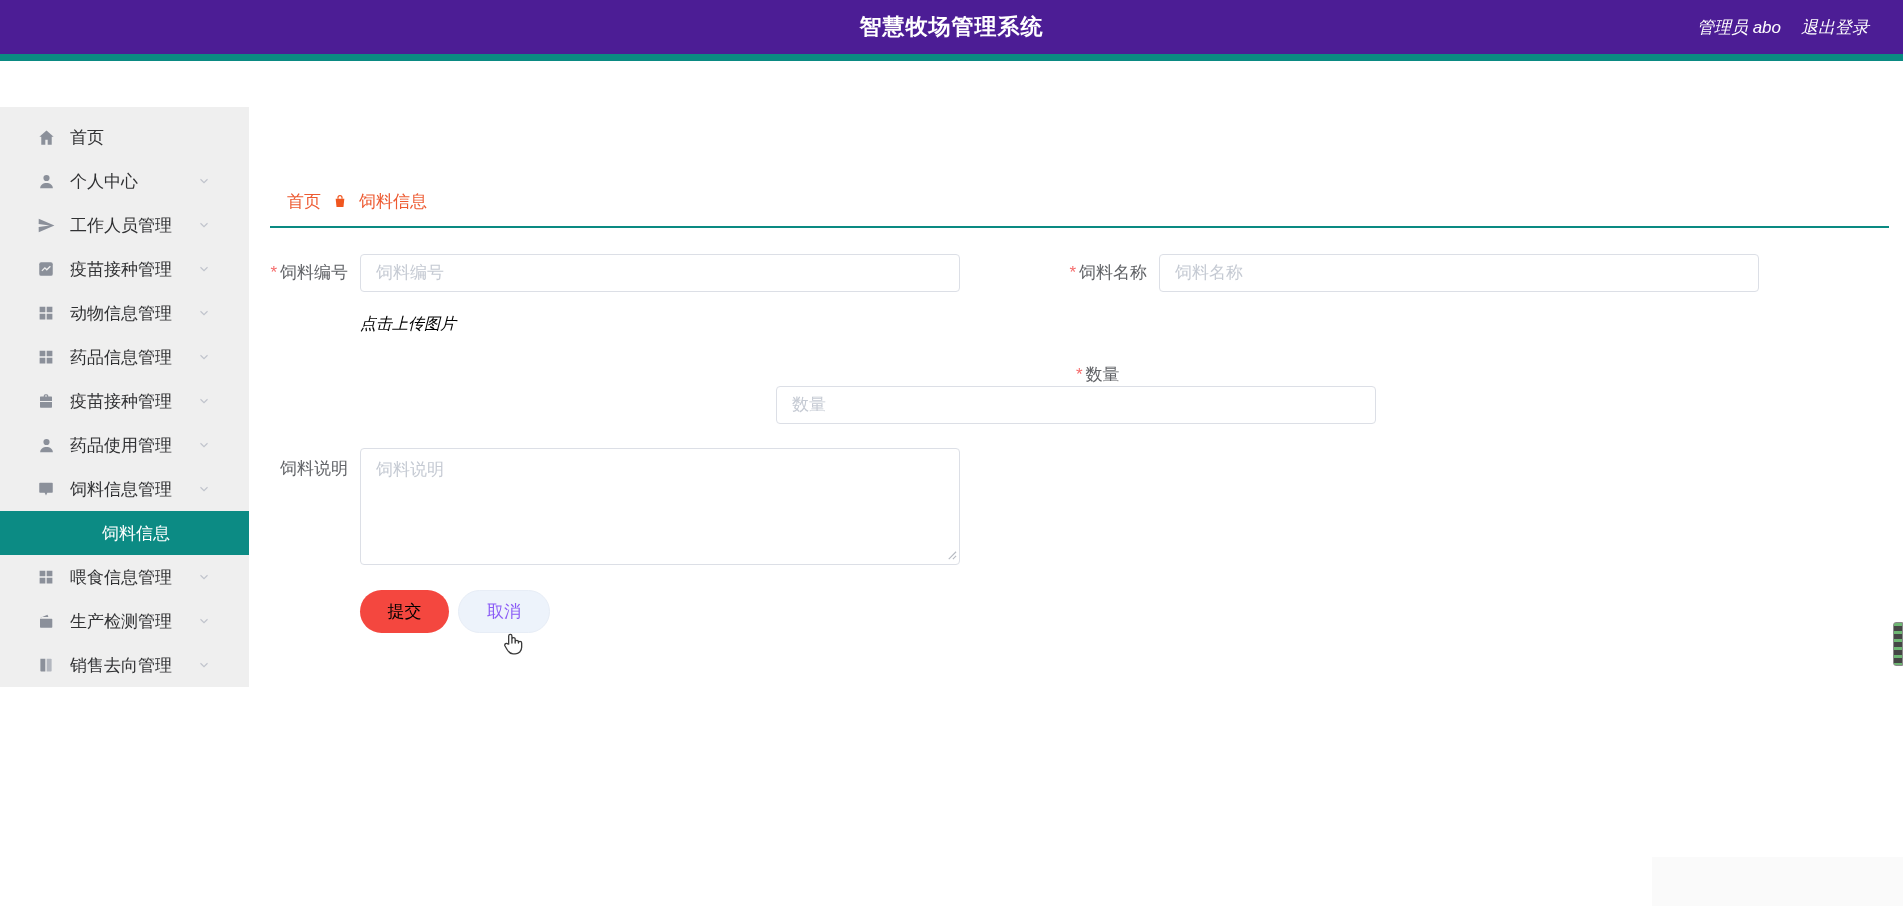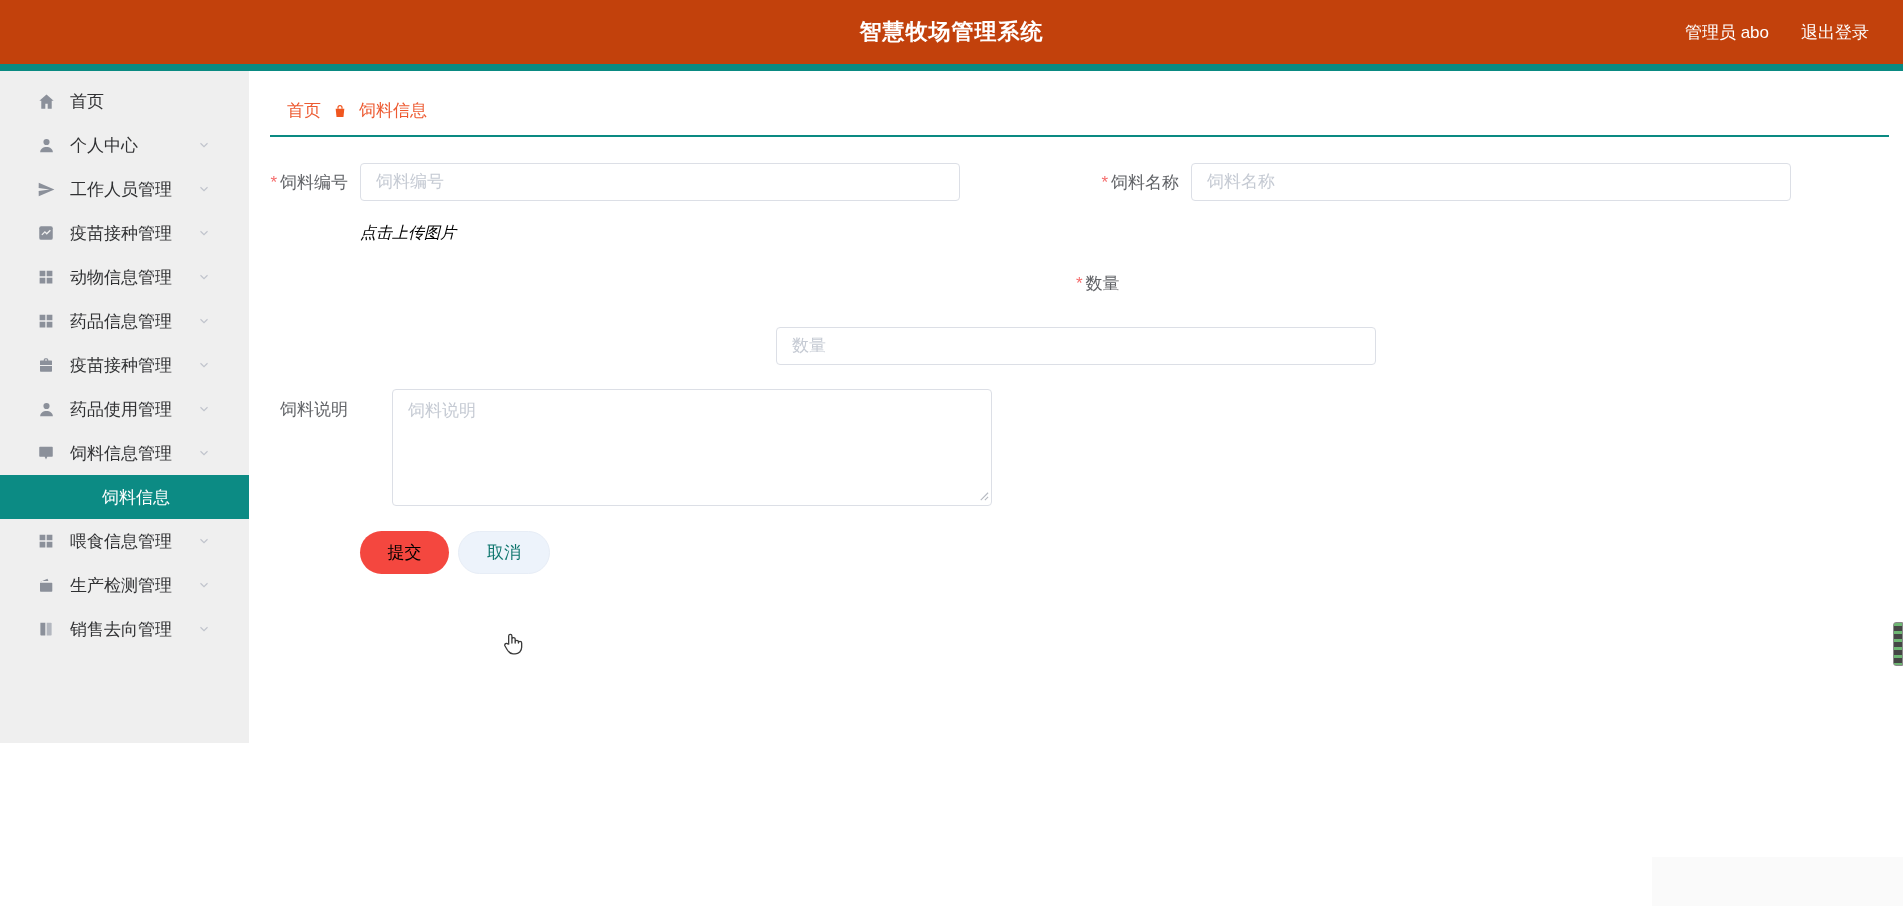--- a/index.html
+++ b/index.html
@@ -1,48 +1,48 @@
 <!DOCTYPE html>
 <html><head>
 <meta charset="utf-8">
 <style>
   * { margin:0; padding:0; box-sizing:border-box; }
   html,body { width:1903px; height:906px; overflow:hidden; background:#fff;
     font-family:"Liberation Sans","DejaVu Sans",sans-serif; }
 
   
-  .header { position:relative; height:64px; background:#c2410c; color:#fff; }
+  .header { position:relative; height:54px; background:#4c1d95; color:#fff; }
   .header-title { position:absolute; left:50%; top:50%; transform:translate(-50%,-50%);
     font-size:22px; font-weight:bold; letter-spacing:1px; white-space:nowrap; }
   .header-right { position:absolute; right:34px; top:0; height:100%;
-    display:flex; align-items:center; gap:32px; font-size:17px; }
+    display:flex; align-items:center; gap:20px; font-size:17px;font-style:italic; }
   .header-link { cursor:pointer; white-space:nowrap; }
   .teal-bar { height:7px; background:#0a8a82; }
 
   
-  .layout { display:flex; height:672px; }
+  .layout { display:flex; height:672px;align-items:center; }
   .sidebar { width:249px; background:#efefef; padding-top:8px; flex:none; }
   .menu-item { position:relative; height:44px; display:flex; align-items:center;
     padding-left:36px; color:#303133; font-size:17px; cursor:pointer; white-space:nowrap; }
   .menu-item .mi { width:20px; height:20px; margin-right:14px; display:flex;
     align-items:center; justify-content:center; flex:none; }
   .chev { position:absolute; right:38px; top:50%; transform:translateY(-50%); display:flex; }
   .submenu-item { height:44px; background:#0c8b84; color:#fff; display:flex;
     align-items:center; padding-left:102px; font-size:17px; cursor:pointer; }
 
   
   .main { flex:1; position:relative; background:#fff; }
   .breadcrumb { display:flex; align-items:center; gap:11px;
     padding:28px 0 0 38px; font-size:17px; color:#ed5a31; }
   .bc-item { cursor:pointer; white-space:nowrap; }
   .bc-line { margin:13px 14px 0 21px; border-bottom:2px solid #0a8a82; }
 
   
   .form { margin-top:26px; }
-  .frow { display:flex; align-items:center;gap:32px; }
+  .frow { display:flex; align-items:center; }
   .fgroup { display:flex; align-items:center; }
   .flabel { width:99px; text-align:right; font-size:17px; color:#606266;
     margin-right:12px; white-space:nowrap; flex:none; }
   .req { color:#f56c6c; margin-right:3px; }
   .finput { width:600px; height:38px; border:1px solid #dcdfe6; border-radius:4px;
     padding:0 15px; font-size:17px; color:#606266; outline:none; background:#fff; }
   .finput::placeholder, .ftextarea::placeholder { color:#c5cad3; }
   .group-right { margin-left:88px; }
 
   .upload-row { margin-top:20px; align-items:center; }
@@ -55,21 +55,21 @@
   .desc-row .flabel { margin-top:9px; }
   .ta-wrap { position:relative; }
   .ftextarea { width:600px; height:117px; border:1px solid #dcdfe6; border-radius:4px;
     padding:9px 15px; font-size:17px; color:#606266; outline:none; resize:none; display:block;
     font-family:"Liberation Sans","DejaVu Sans",sans-serif; }
   .resize-glyph { position:absolute; right:3px; bottom:5px; }
 
   .btn-row { margin:25px 0 0 111px; display:flex; align-items:center; }
   .btn { height:43px; border-radius:22px; font-size:17px; cursor:pointer; border:none; }
   .btn-submit { width:89px; background:#f4473f; color:#000000; }
-  .btn-cancel { width:92px; background:#edf3fb; color:#0f766e; border:1px solid #e7edf6; margin-left:9px; }
+  .btn-cancel { width:92px; background:#edf3fb; color:#8b5cf6; border:1px solid #e7edf6; margin-left:9px; }
 
   
   .cursor { position:absolute; left:500px; top:630px; width:26px; height:26px; z-index:50; pointer-events:none; }
   .scroll-widget { position:absolute; right:0; top:622px; width:10px; height:44px;
     border-radius:3px 0 0 3px; border:1px solid #8a8a8a;
     background:repeating-linear-gradient(180deg,#6db672 0 3px,#454545 3px 8px); }
   .corner-ghost { position:absolute; left:1652px; top:857px; width:251px; height:49px;
     background:#fafafa; }
   svg { display:block; }
 </style>

